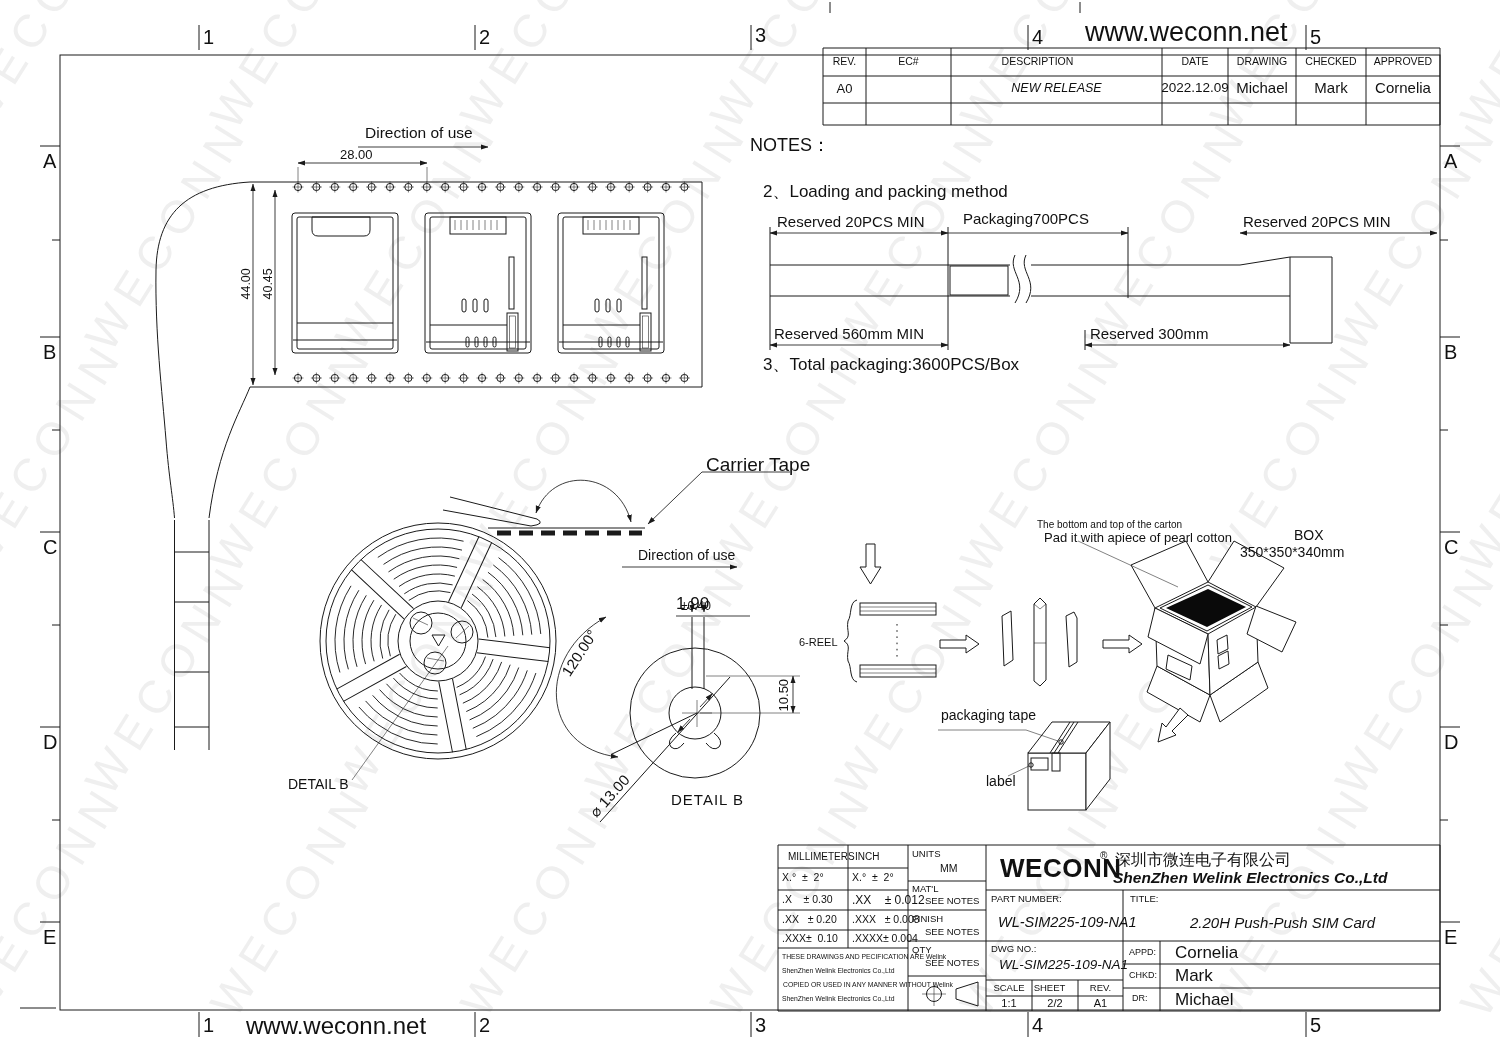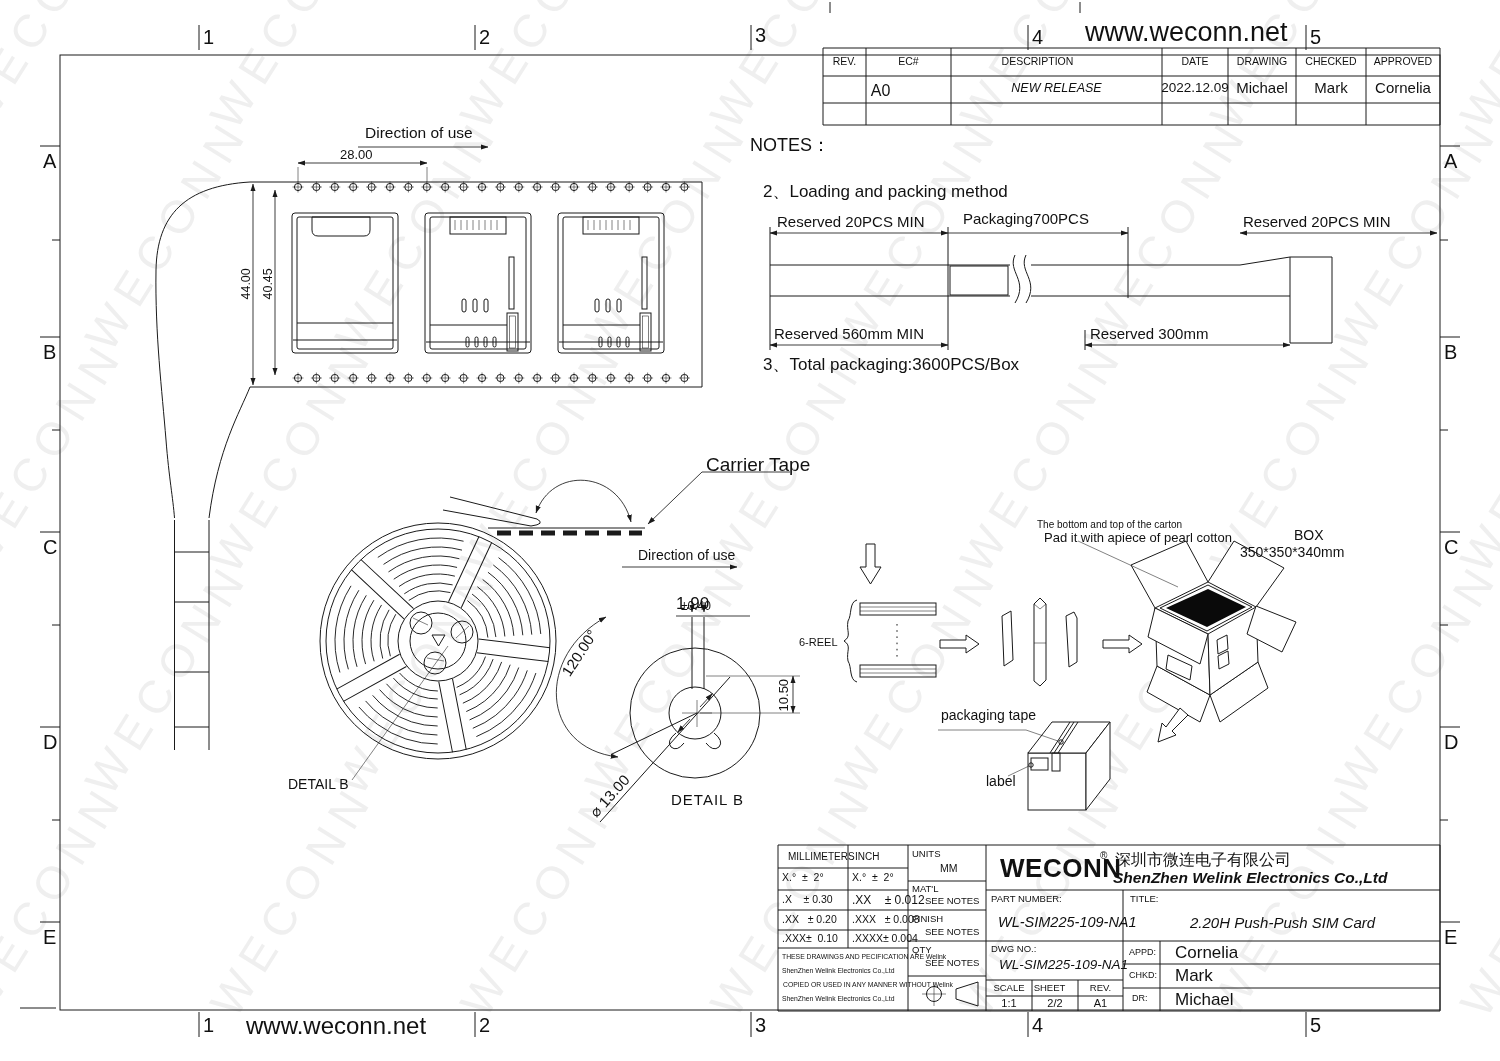--- a/index.html
+++ b/index.html
@@ -383,21 +383,21 @@
   <div class="t" style="left:1085px;top:18px;font-size:27px">www.weconn.net</div>
   <div class="t" style="left:246px;top:1013px;font-size:24px">www.weconn.net</div>
 
   <div class="t ctr" style="left:823px;top:56px;width:43px;font-size:10.5px">REV.</div>
   <div class="t ctr" style="left:866px;top:56px;width:85px;font-size:10.5px">EC#</div>
   <div class="t ctr" style="left:951px;top:56px;width:173px;font-size:10.5px">DESCRIPTION</div>
   <div class="t ctr" style="left:1162px;top:56px;width:66px;font-size:10.5px">DATE</div>
   <div class="t ctr" style="left:1228px;top:56px;width:68px;font-size:10.5px">DRAWING</div>
   <div class="t ctr" style="left:1296px;top:56px;width:70px;font-size:10.5px">CHECKED</div>
   <div class="t ctr" style="left:1366px;top:56px;width:74px;font-size:10.5px">APPROVED</div>
-  <div class="t ctr" style="left:859px;top:82px;width:43px;font-size:16px">A0</div>
+  <div class="t ctr" style="left:823px;top:82px;width:43px;font-size:13px">A0</div>
   <div class="t ctr" style="left:866px;top:82px;width:85px;font-size:12px"></div>
   <div class="t ctr it" style="left:951px;top:82px;width:211px;font-size:12.5px">NEW RELEASE</div>
   <div class="t ctr" style="left:1160px;top:81px;width:70px;font-size:13.5px">2022.12.09</div>
   <div class="t ctr" style="left:1228px;top:80px;width:68px;font-size:15px">Michael</div>
   <div class="t ctr" style="left:1296px;top:80px;width:70px;font-size:15px">Mark</div>
   <div class="t ctr" style="left:1366px;top:80px;width:74px;font-size:15px">Cornelia</div>
 
   <div class="t" style="left:750px;top:136px;font-size:18px">NOTES：</div>
   <div class="t" style="left:763px;top:183px;font-size:17px">2、Loading and packing method</div>
   <div class="t" style="left:763px;top:356px;font-size:17px">3、Total packaging:3600PCS/Box</div>

